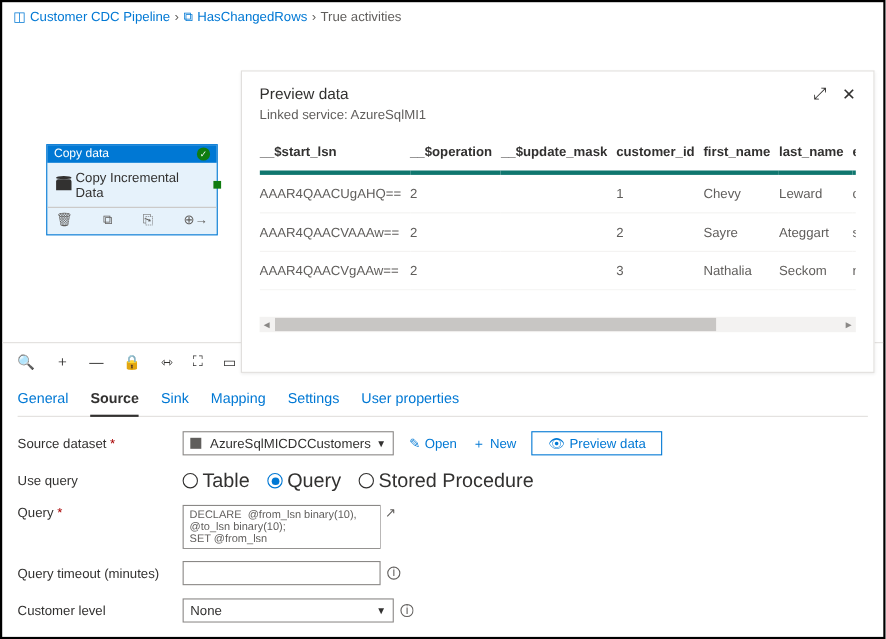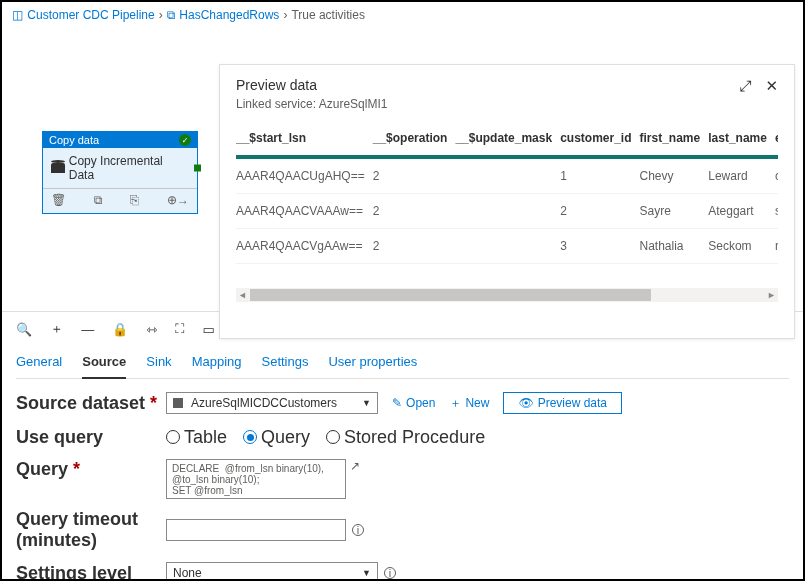--- a/index.html
+++ b/index.html
@@ -45,24 +45,24 @@
 .bottom-panel { border-top: 1px solid #e1dfdd; padding: 8px 14px 0 14px; }
 .tool-row { display: flex; gap: 18px; align-items: center; color: #323130; font-size: 14px; padding-bottom: 10px; }
 .tool-row span { cursor: pointer; font-size: 13px; }
 
 .tab-row { display: flex; gap: 20px; border-bottom: 1px solid #e1dfdd; font-size: 13px; }
 .tab { padding: 6px 0 8px 0; color: #0078d4; cursor: pointer; }
 .tab.active { color: #323130; font-weight: 600; border-bottom: 2px solid #323130; margin-bottom: -1px; }
 
 .form-area { padding-top: 12px; font-size: 13px; }
 .form-row { display: flex; align-items: center; margin-bottom: 10px; min-height: 24px; }
-.form-label { width: 150px; color: #323130; font-size: 18px; font-weight: bold; }
+.form-label { width: 150px; color: #323130; font-size: 12px; }
 .req { color: #a80000; }
 .info { color: #605e5c; font-size: 11px; margin-left: 6px; display: inline-block; width: 12px; height: 12px; border: 1px solid #605e5c; border-radius: 50%; text-align: center; line-height: 11px; }
-.dropdown { border: 1px solid #8a8886; padding: 3px 6px; width: 212px; font-size: 12px; display: flex; justify-content: space-between; align-items: center; background: #fff; }
+.dropdown { border: 1px solid #8a8886; padding: 3px 6px; width: 192px; font-size: 12px; display: flex; justify-content: space-between; align-items: center; background: #fff; }
 .dropdown .ds-icon { width: 10px; height: 10px; background: #605e5c; margin-right: 4px; }
 .link-btn { color: #0078d4; font-size: 12px; margin-left: 14px; cursor: pointer; display: inline-flex; align-items: center; gap: 4px; }
 .outline-btn { color: #0078d4; border: 1px solid #0078d4; padding: 3px 14px; font-size: 12px; margin-left: 14px; cursor: pointer; display: inline-flex; align-items: center; gap: 4px; }
 
 .radio-group { display: flex; gap: 16px; align-items: center; }
 .radio { display: inline-flex; align-items: center; gap: 4px; font-size: 18px; cursor: pointer; }
 .radio .r-circle { width: 14px; height: 14px; border: 1px solid #323130; border-radius: 50%; display: flex; align-items: center; justify-content: center; }
 .radio.selected .r-circle { border-color: #0078d4; }
 .radio.selected .r-circle::after { content: ""; width: 7px; height: 7px; background: #0078d4; border-radius: 50%; }
 
@@ -241,21 +241,21 @@
       <span class="expand-query">↗</span>
     </div>
 
     <div class="form-row">
       <div class="form-label">Query timeout (minutes)</div>
       <input class="text-input" type="text" style="">
       <span class="info">i</span>
     </div>
 
     <div class="form-row">
-      <div class="form-label">Settings level</div>
+      <div class="form-label">Customer level</div>
       <div class="dropdown">
         <span>None</span>
         <span class="arrow-down">▼</span>
       </div>
       <span class="info">i</span>
     </div>
 
     <div class="form-row">
 
       <span class="link-btn" style="margin-left:0;">

